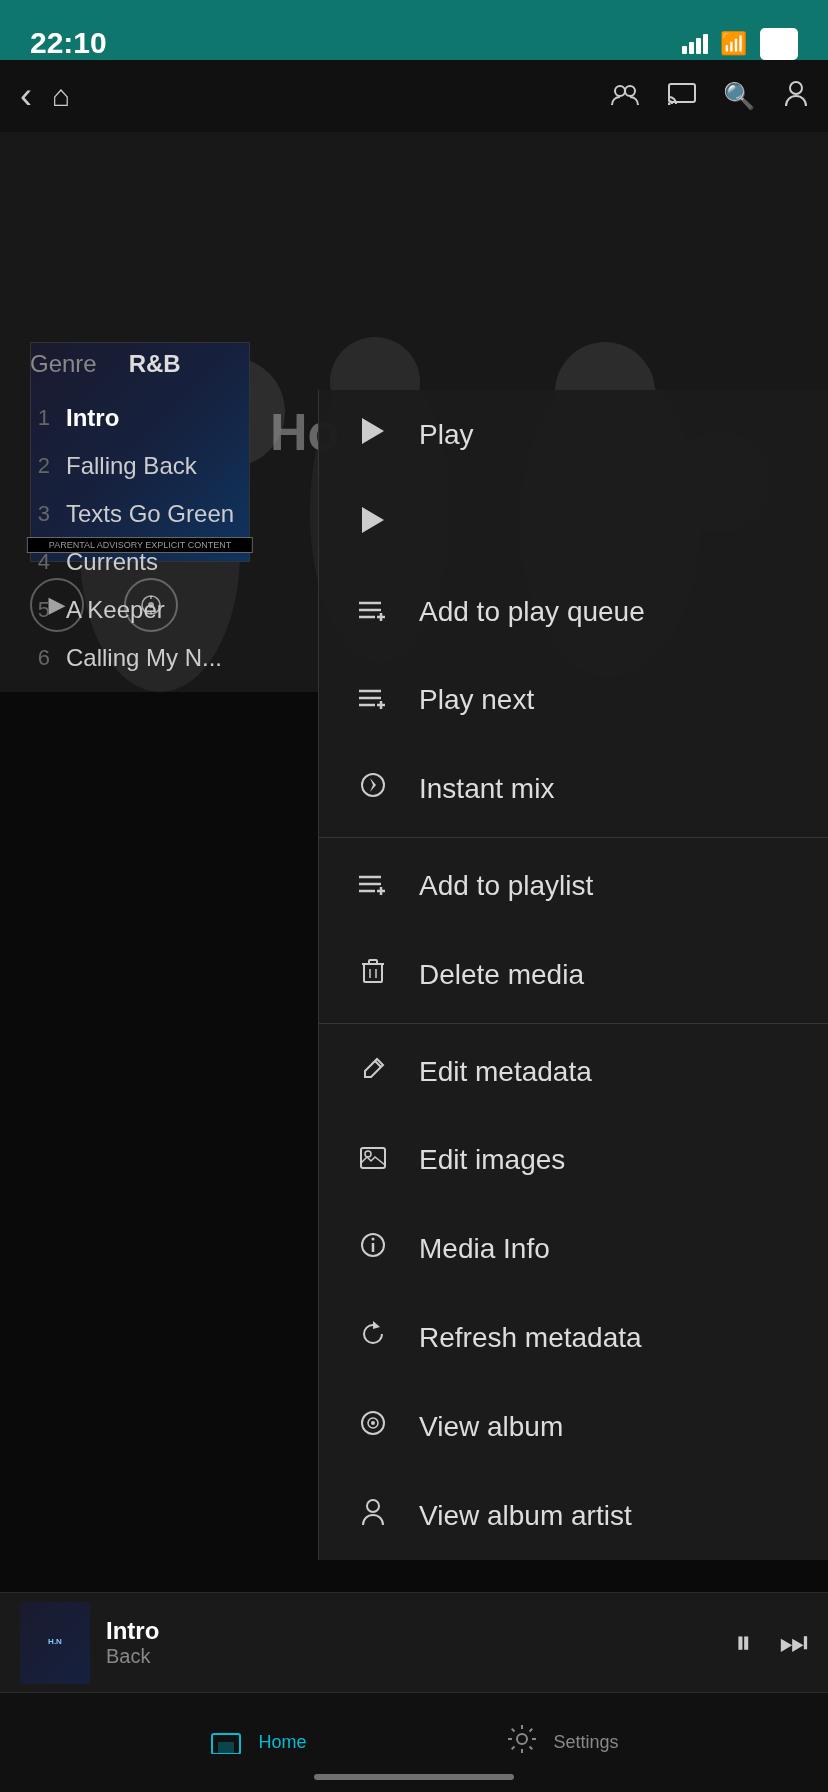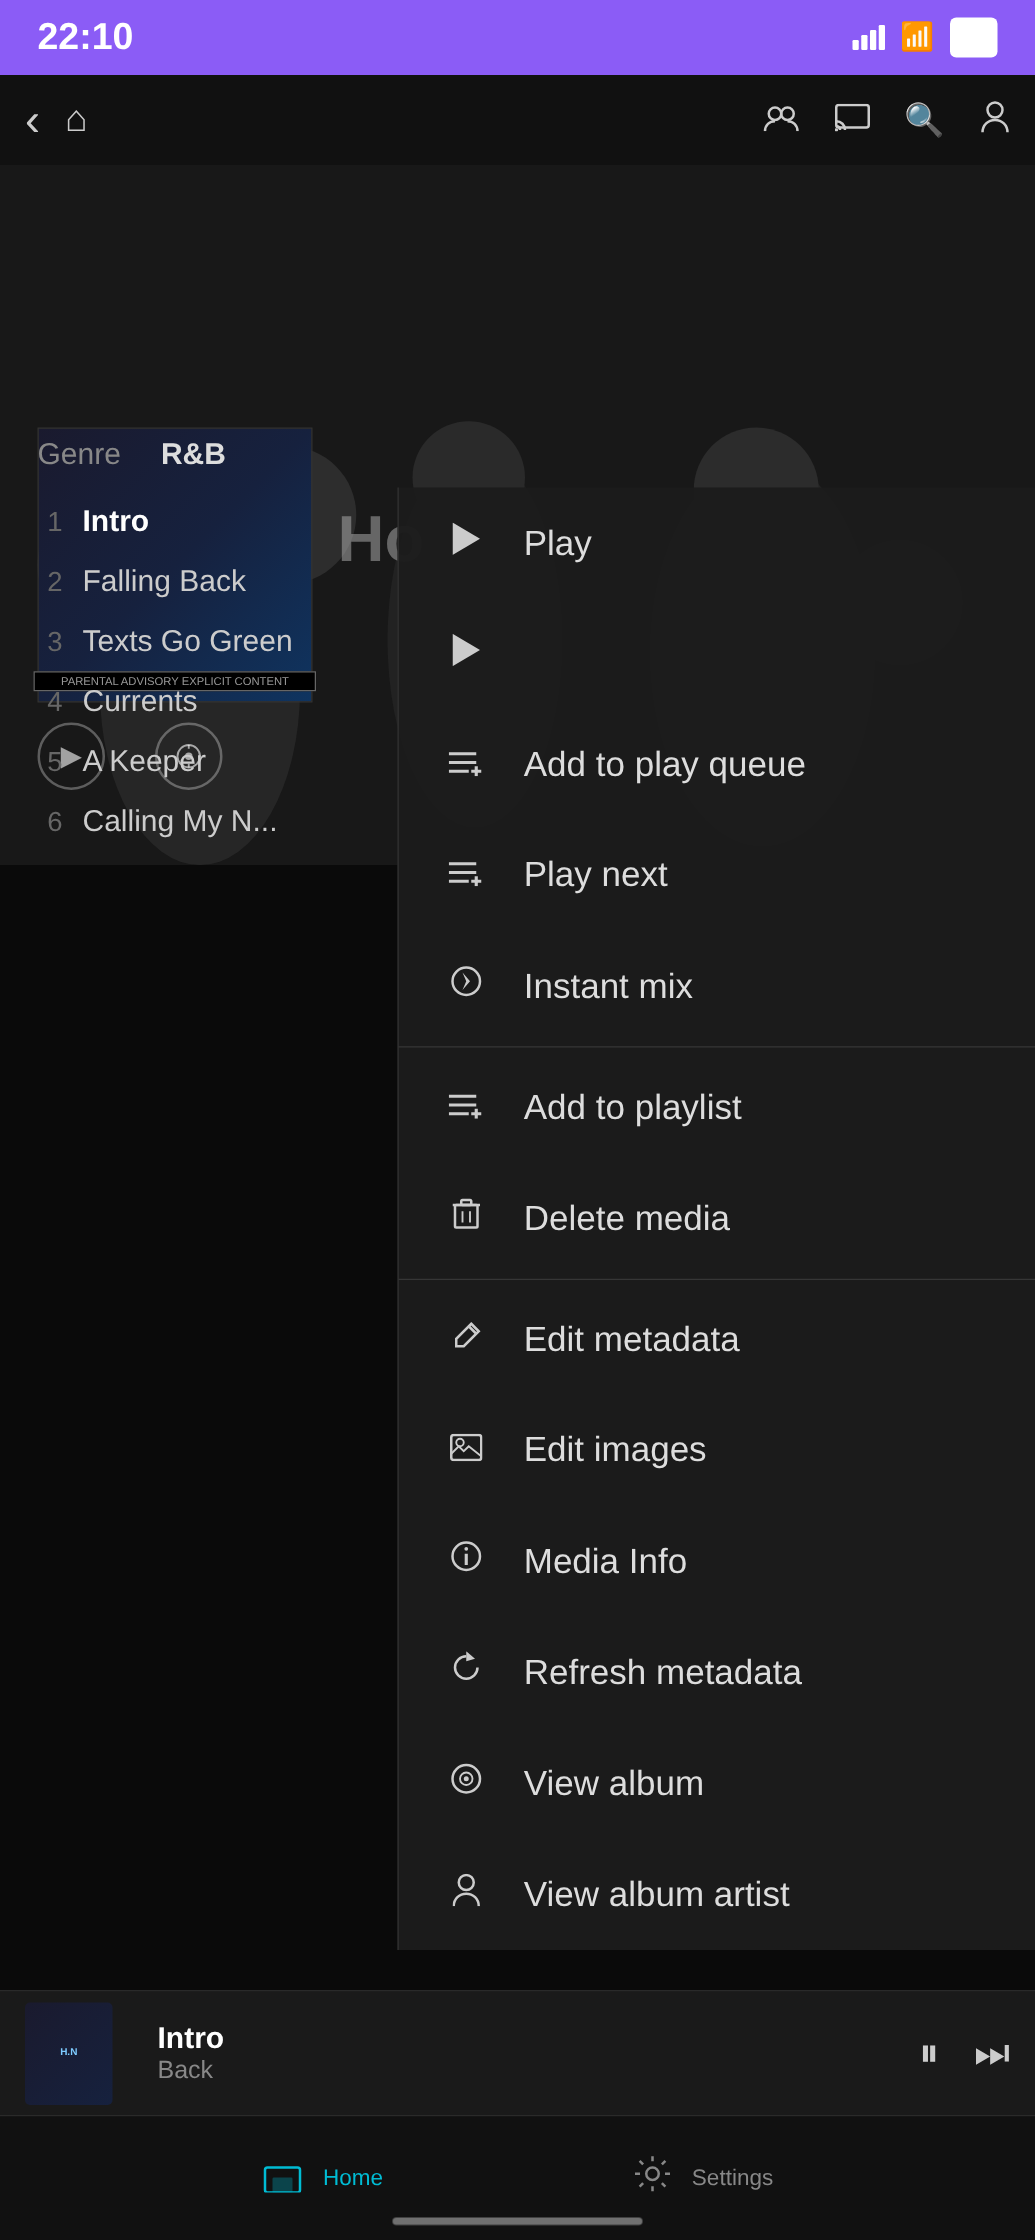--- a/index.html
+++ b/index.html
@@ -9,24 +9,24 @@
       min-height: 1792px;
       background: #0a0a0a;
       font-family: -apple-system, 'Helvetica Neue', Arial, sans-serif;
       color: #fff;
       position: relative;
       overflow-x: hidden;
     }
 
     
     .status-bar {
-      background: #8b5cf6;
+      background: #0f766e;
       height: 60px;
       display: flex;
-      align-items: center;
+      align-items: flex-end;
       justify-content: space-between;
       padding: 0 30px;
     }
     .status-time {
       font-size: 30px;
       font-weight: 600;
       color: #fff;
     }
     .status-icons {
       display: flex;
@@ -248,21 +248,21 @@
       align-items: center;
       padding: 0 20px;
       border-top: 1px solid #2a2a2a;
       z-index: 200;
     }
     .player-thumb {
       width: 70px;
       height: 82px;
       background: linear-gradient(135deg, #1a1a2e, #16213e);
       border-radius: 4px;
-      margin-right: 36px;
+      margin-right: 16px;
       display: flex;
       align-items: center;
       justify-content: center;
       font-size: 10px;
       color: #7ecbff;
       font-weight: 800;
       text-align: center;
     }
     .player-info {
       flex: 1;

